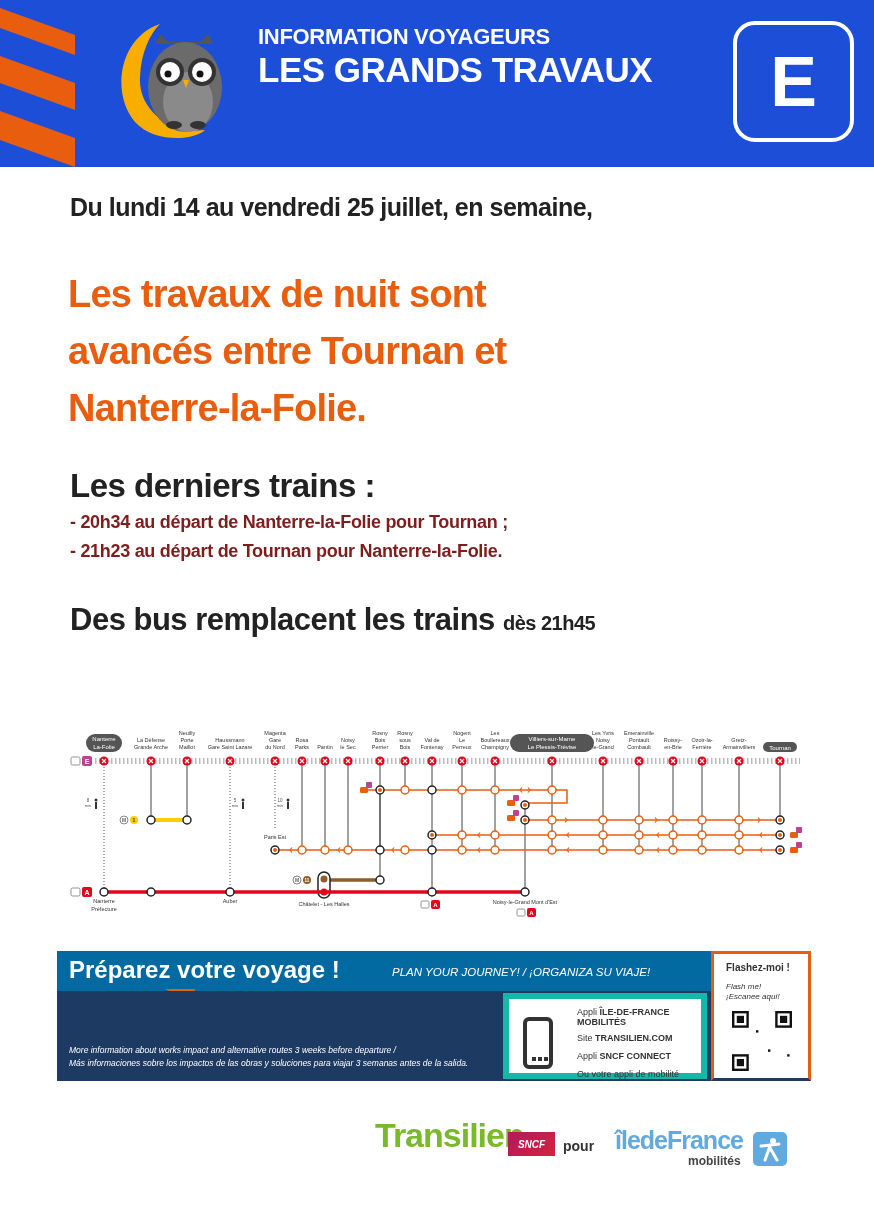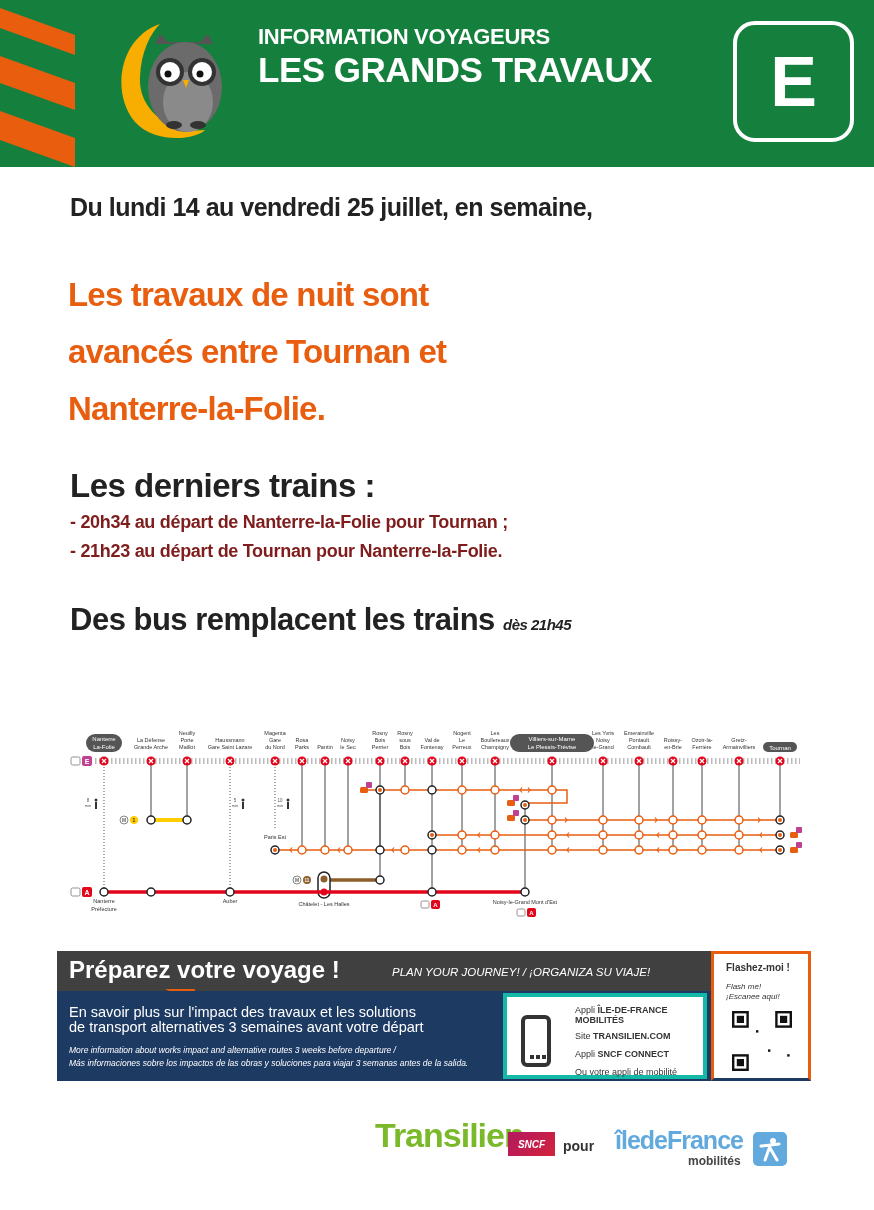--- a/index.html
+++ b/index.html
@@ -1,37 +1,37 @@
 <!DOCTYPE html>
 <html><head>
 <meta charset="utf-8">
 <style>
   * { box-sizing: border-box; margin: 0; padding: 0; }
   body { width: 874px; height: 1210px; background: #ffffff; font-family: "Liberation Sans", sans-serif; position: relative; overflow: hidden; }
-  .header { position: absolute; left: 0; top: 0; width: 874px; height: 167px; background: #15803d; }
+  .header { position: absolute; left: 0; top: 0; width: 874px; height: 167px; background: #1d4ed8; }
   .stripes { position: absolute; left: 0; top: 0; width: 75px; height: 167px; }
   .owl { position: absolute; left: 110px; top: 22px; width: 125px; height: 118px; }
   .hdr-sub { position: absolute; left: 258px; top: 24px; color: #fff; font-weight: bold; font-size: 22px; letter-spacing: -0.3px; }
   .hdr-title { position: absolute; left: 258px; top: 52px; color: #fff; font-weight: bold; font-size: 35px; line-height: 36px; letter-spacing: -0.5px; }
   .line-badge { position: absolute; left: 733px; top: 21px; width: 121px; height: 121px; border: 4px solid #fff; border-radius: 22px; color: #fff; font-weight: bold; font-size: 70px; display: flex; align-items: center; justify-content: center; }
   .date-line { position: absolute; left: 70px; top: 193px; font-weight: bold; font-size: 25px; color: #222; letter-spacing: -0.5px; }
-  .headline { position: absolute; left: 68px; top: 266px; width: 780px; font-weight: bold; font-size: 33px; line-height: 57px; color: #e95d0f; letter-spacing: -0.8px; }
+  .headline { position: absolute; left: 68px; top: 266px; width: 780px; font-weight: bold; font-size: 38px; line-height: 57px; color: #e95d0f; letter-spacing: -0.8px; }
   .last-title { position: absolute; left: 70px; top: 467px; font-weight: bold; font-size: 33px; color: #222; letter-spacing: -0.5px; }
   .last-item { position: absolute; left: 70px; font-weight: bold; font-size: 18px; color: #7f1d1d; letter-spacing: -0.3px; }
   .bus-line { position: absolute; left: 70px; top: 602px; font-weight: bold; font-size: 31px; color: #222; letter-spacing: -0.5px; }
-  .bus-line .small { font-size: 15px; font-style: italic; }
+  .bus-line .small { font-size: 20px; }
   .diagram { position: absolute; left: 60px; top: 720px; width: 780px; height: 210px; }
   .promo { position: absolute; left: 57px; top: 951px; width: 654px; height: 130px; }
-  .promo-top { position: absolute; left: 0; top: 0; width: 654px; height: 40px; background: #404040; }
+  .promo-top { position: absolute; left: 0; top: 0; width: 654px; height: 40px; background: #0369a1; }
   .promo-title { position: absolute; left: 12px; top: 5px; color: #fff; font-weight: bold; font-size: 24px; }
   .promo-sub { position: absolute; left: 335px; top: 15px; color: #fff; font-style: italic; font-size: 11.5px; }
   .promo-body { position: absolute; left: 0; top: 40px; width: 654px; height: 90px; background: #1d3a63; }
   .promo-main { position: absolute; left: 12px; top: 14px; color: #fff; font-size: 14.5px; line-height: 15px; }
   .promo-en { position: absolute; left: 12px; top: 53px; color: #fff; font-style: italic; font-size: 8.5px; line-height: 13px; }
-  .app-box { position: absolute; left: 446px; top: 42px; width: 204px; height: 86px; background: #fff; border: 4px solid #14b8a6; }
+  .app-box { position: absolute; left: 446px; top: 42px; width: 204px; height: 86px; background: #fff; border: 6px solid #14b8a6; }
   .phone { position: absolute; left: 14px; top: 18px; width: 30px; height: 52px; border: 4px solid #333; border-radius: 6px; }
   .phone-dots { position: absolute; left: 5px; bottom: 4px; display: flex; gap: 2px; }
   .phone-dots span { width: 4px; height: 4px; background: #333; }
   .app-line { position: absolute; left: 68px; font-size: 9px; color: #333; line-height: 10px; }
   .app-line b { font-weight: bold; }
   .qr-box { position: absolute; left: 711px; top: 951px; width: 100px; height: 130px; background: #fff; border: 3px solid #e95d0f; border-bottom-color: #1d3a63; }
   .qr-title { position: absolute; left: 12px; top: 8px; font-weight: bold; font-size: 10px; color: #333; }
   .qr-sub { position: absolute; left: 12px; top: 28px; font-style: italic; font-size: 8px; color: #333; line-height: 10px; }
   .qr { position: absolute; left: 18px; top: 56px; width: 60px; height: 62px; }
   .logos { position: absolute; left: 370px; top: 1112px; width: 430px; height: 60px; }
@@ -393,24 +393,20 @@
 
 <div class="promo">
   <div class="promo-top">
     <div class="promo-title">Préparez votre voyage !</div>
     <div class="promo-sub">PLAN YOUR JOURNEY! / ¡ORGANIZA SU VIAJE!</div>
   </div>
   <svg style="position:absolute;left:108px;top:38px;width:30px;height:14px" viewBox="0 0 30 14">
       <polygon points="0,0 30,0 28,13" fill="#e95d0f"></polygon>
     </svg>
   <div class="promo-body">
-    <div class="promo-main">
-      <div>En savoir plus sur l'impact des travaux et les solutions</div>
-      <div>de transport alternatives 3 semaines avant votre départ</div>
-    </div>
     <div class="promo-en">
       <div>More information about works impact and alternative routes 3 weeks before departure /</div>
       <div>Más informaciones sobre los impactos de las obras y soluciones para viajar 3 semanas antes de la salida.</div>
     </div>
   </div>
   <div class="app-box">
     <div class="phone">
       <div class="phone-dots">
           <span></span>
           <span></span>

